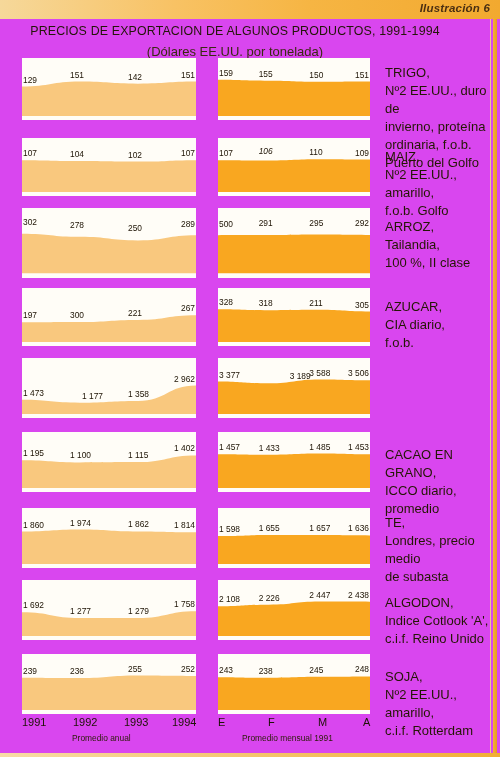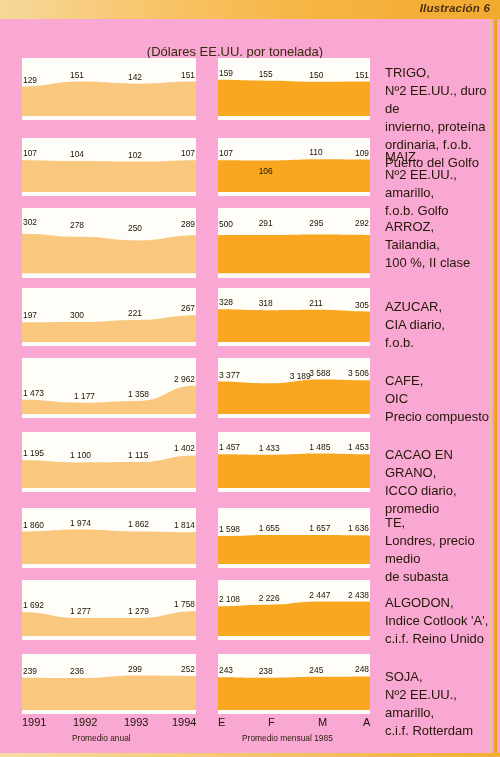--- a/index.html
+++ b/index.html
@@ -5,21 +5,21 @@
   html,body{margin:0;padding:0;}
   body{
     width:500px;height:757px;
     background:#f7e9cf;
     font-family:"Liberation Sans", sans-serif;
     overflow:hidden;
     position:relative;
   }
   #page{
     position:absolute;inset:0;
-    background:#f9a8d4;
+    background:#d946ef;
     box-sizing:border-box;
   }
   
   .topband{
     position:absolute;left:0;top:0;width:500px;height:19px;
     background:linear-gradient(90deg,#f6d89a 0%,#f8c264 35%,#f6b543 62%,#f2a92f 100%);
   }
   .illus{
     position:absolute;right:10px;top:2px;
     font-style:italic;font-weight:bold;font-size:11.5px;
@@ -82,20 +82,21 @@
 <body>
 
 <div id="page">
 
   <div class="topband"></div>
   <div class="illus">Ilustración 6</div>
   <div class="frame-right"></div>
   <div class="frame-right2"></div>
   <div class="frame-bottom"></div>
 
+  <div class="title">PRECIOS DE EXPORTACION DE ALGUNOS PRODUCTOS, 1991-1994</div>
   <div class="subtitle">(Dólares EE.UU. por tonelada)</div>
 
   <div id="rows">
       <div class="row" style="top: 58px; height: 62px;">
         <div class="panel left">
           <svg viewBox="0 0 174 62" preserveAspectRatio="none">
             <path d="M0,28.62459336369551 C29,28.62459336369551 29,23.614834092387767 58,23.614834092387767 C87,23.614834092387767 87,25.66428106701366 116,25.66428106701366 C145,25.66428106701366 145,23.614834092387767 174,23.614834092387767 L174,58 L0,58 Z" fill="#f9c87e"></path>
           </svg>
           <span class="vlabel" style="top: 17.6246px; left: 1px;">129</span>
           <span class="vlabel" style="top: 12.6148px; left: 48px;">151</span>
@@ -127,21 +128,21 @@
           <span class="vlabel" style="top: 11.1348px; left: 1px;">107</span>
           <span class="vlabel" style="top: 12.0282px; left: 48px;">104</span>
           <span class="vlabel" style="top: 12.6238px; left: 106px;">102</span>
           <span class="vlabel" style="top: 11.1348px; right: 1px;">107</span>
         </div>
         <div class="panel right">
           <svg viewBox="0 0 152 58" preserveAspectRatio="none">
             <path d="M0,22.134796238244515 C25.333333333333332,22.134796238244515 25.333333333333332,22.43260188087774 50.666666666666664,22.43260188087774 C76,22.43260188087774 76,21.241379310344826 101.33333333333333,21.241379310344826 C126.66666666666666,21.241379310344826 126.66666666666666,21.539184952978054 152,21.539184952978054 L152,54 L0,54 Z" fill="#f9a720"></path>
           </svg>
           <span class="vlabel" style="top: 11.1348px; left: 1px;">107</span>
-          <span class="vlabel" style="top: 29px; left: 40.6667px;">106</span>
+          <span class="vlabel" style="top: 9px; left: 40.6667px; font-style: italic;">106</span>
           <span class="vlabel" style="top: 10.2414px; left: 91.3333px;">110</span>
           <span class="vlabel" style="top: 10.5392px; right: 1px;">109</span>
         </div>
         <div class="desc" style="top: 10px;">
           <span class="nm">MAIZ,</span>
           <span class="nm">Nº2 EE.UU., amarillo,</span>
           <span class="nm">f.o.b. Golfo</span>
         </div>
       </div>
       <div class="row" style="top: 208px; height: 70px;">
@@ -193,38 +194,33 @@
           <span class="nm">CIA diario,</span>
           <span class="nm">f.o.b.</span>
         </div>
       </div>
       <div class="row" style="top: 358px; height: 60px;">
         <div class="panel left">
           <svg viewBox="0 0 174 60" preserveAspectRatio="none">
             <path d="M0,41.84361665321185 C29,41.84361665321185 29,44.688348133625496 58,44.688348133625496 C87,44.688348133625496 87,42.948833275669855 116,42.948833275669855 C145,42.948833275669855 145,27.533464037212163 174,27.533464037212163 L174,56 L0,56 Z" fill="#f9c87e"></path>
           </svg>
           <span class="vlabel" style="top: 30.8436px; left: 1px;">1 473</span>
-          <span class="vlabel" style="top: 33.6883px; left: 52px;">1 177</span>
+          <span class="vlabel" style="top: 33.6883px; left: 60px;">1 177</span>
           <span class="vlabel" style="top: 31.9488px; left: 106px;">1 358</span>
           <span class="vlabel" style="top: 16.5335px; right: 1px;">2 962</span>
         </div>
         <div class="panel right">
           <svg viewBox="0 0 152 60" preserveAspectRatio="none">
             <path d="M0,23.545073617037637 C25.333333333333332,23.545073617037637 25.333333333333332,25.351862530273323 50.666666666666664,25.351862530273323 C76,25.351862530273323 76,21.51724137931034 101.33333333333333,21.51724137931034 C126.66666666666666,21.51724137931034 126.66666666666666,22.305308884019528 152,22.305308884019528 L152,56 L0,56 Z" fill="#f9a720"></path>
           </svg>
           <span class="vlabel" style="top: 12.5451px; left: 1px;">3 377</span>
           <span class="vlabel" style="top: 14.3519px; left: 40.6667px; margin-left: 31px;">3 189</span>
           <span class="vlabel" style="top: 10.5172px; left: 91.3333px;">3 588</span>
           <span class="vlabel" style="top: 11.3053px; right: 1px;">3 506</span>
         </div>
-        <div class="desc" style="top: 14px;">
-          <span class="nm">CAFE,</span>
-          <span class="nm">OIC</span>
-          <span class="nm">Precio compuesto</span>
-        </div>
       </div>
       <div class="row" style="top: 432px; height: 60px;">
         <div class="panel left">
           <svg viewBox="0 0 174 60" preserveAspectRatio="none">
             <path d="M0,28.251248113317075 C29,28.251248113317075 29,30.45721583652618 58,30.45721583652618 C87,30.45721583652618 87,30.1089051433879 116,30.1089051433879 C145,30.1089051433879 145,23.44456054800882 174,23.44456054800882 L174,56 L0,56 Z" fill="#f9c87e"></path>
           </svg>
           <span class="vlabel" style="top: 17.2512px; left: 1px;">1 195</span>
           <span class="vlabel" style="top: 19.4572px; left: 48px;">1 100</span>
           <span class="vlabel" style="top: 19.1089px; left: 106px;">1 115</span>
           <span class="vlabel" style="top: 12.4446px; right: 1px;">1 402</span>
@@ -294,21 +290,21 @@
           <span class="nm">c.i.f. Reino Unido</span>
         </div>
       </div>
       <div class="row" style="top: 654px; height: 60px;">
         <div class="panel left">
           <svg viewBox="0 0 174 60" preserveAspectRatio="none">
             <path d="M0,23.680865449628122 C29,23.680865449628122 29,24.086544962812706 58,24.086544962812706 C87,24.086544962812706 87,21.517241379310338 116,21.517241379310338 C145,21.517241379310338 145,21.922920892494922 174,21.922920892494922 L174,56 L0,56 Z" fill="#f9c87e"></path>
           </svg>
           <span class="vlabel" style="top: 12.6809px; left: 1px;">239</span>
           <span class="vlabel" style="top: 13.0865px; left: 48px;">236</span>
-          <span class="vlabel" style="top: 10.5172px; left: 106px;">299</span>
+          <span class="vlabel" style="top: 10.5172px; left: 106px;">255</span>
           <span class="vlabel" style="top: 10.9229px; right: 1px;">252</span>
         </div>
         <div class="panel right">
           <svg viewBox="0 0 152 60" preserveAspectRatio="none">
             <path d="M0,23.139959432048677 C25.333333333333332,23.139959432048677 25.333333333333332,23.816091954022983 50.666666666666664,23.816091954022983 C76,23.816091954022983 76,22.869506423258954 101.33333333333333,22.869506423258954 C126.66666666666666,22.869506423258954 126.66666666666666,22.46382691007437 152,22.46382691007437 L152,56 L0,56 Z" fill="#f9a720"></path>
           </svg>
           <span class="vlabel" style="top: 12.14px; left: 1px;">243</span>
           <span class="vlabel" style="top: 12.8161px; left: 40.6667px;">238</span>
           <span class="vlabel" style="top: 11.8695px; left: 91.3333px;">245</span>
           <span class="vlabel" style="top: 11.4638px; right: 1px;">248</span>
@@ -325,17 +321,17 @@
     <div id="axis-ticks">
         <div class="axtick" style="left: 22px;">1991</div>
         <div class="axtick" style="left: 73px;">1992</div>
         <div class="axtick" style="left: 124px;">1993</div>
         <div class="axtick" style="left: 172px;">1994</div>
         <div class="axtick" style="left: 218px;">E</div>
         <div class="axtick" style="left: 268px;">F</div>
         <div class="axtick" style="left: 318px;">M</div>
         <div class="axtick" style="left: 363px;">A</div>
         <div class="axcap" style="left: 72px;">Promedio anual</div>
-        <div class="axcap" style="left: 242px;">Promedio mensual 1985</div>
+        <div class="axcap" style="left: 242px;">Promedio mensual 1991</div>
       </div>
   </div>
 
 </div>
 
 </body></html>

